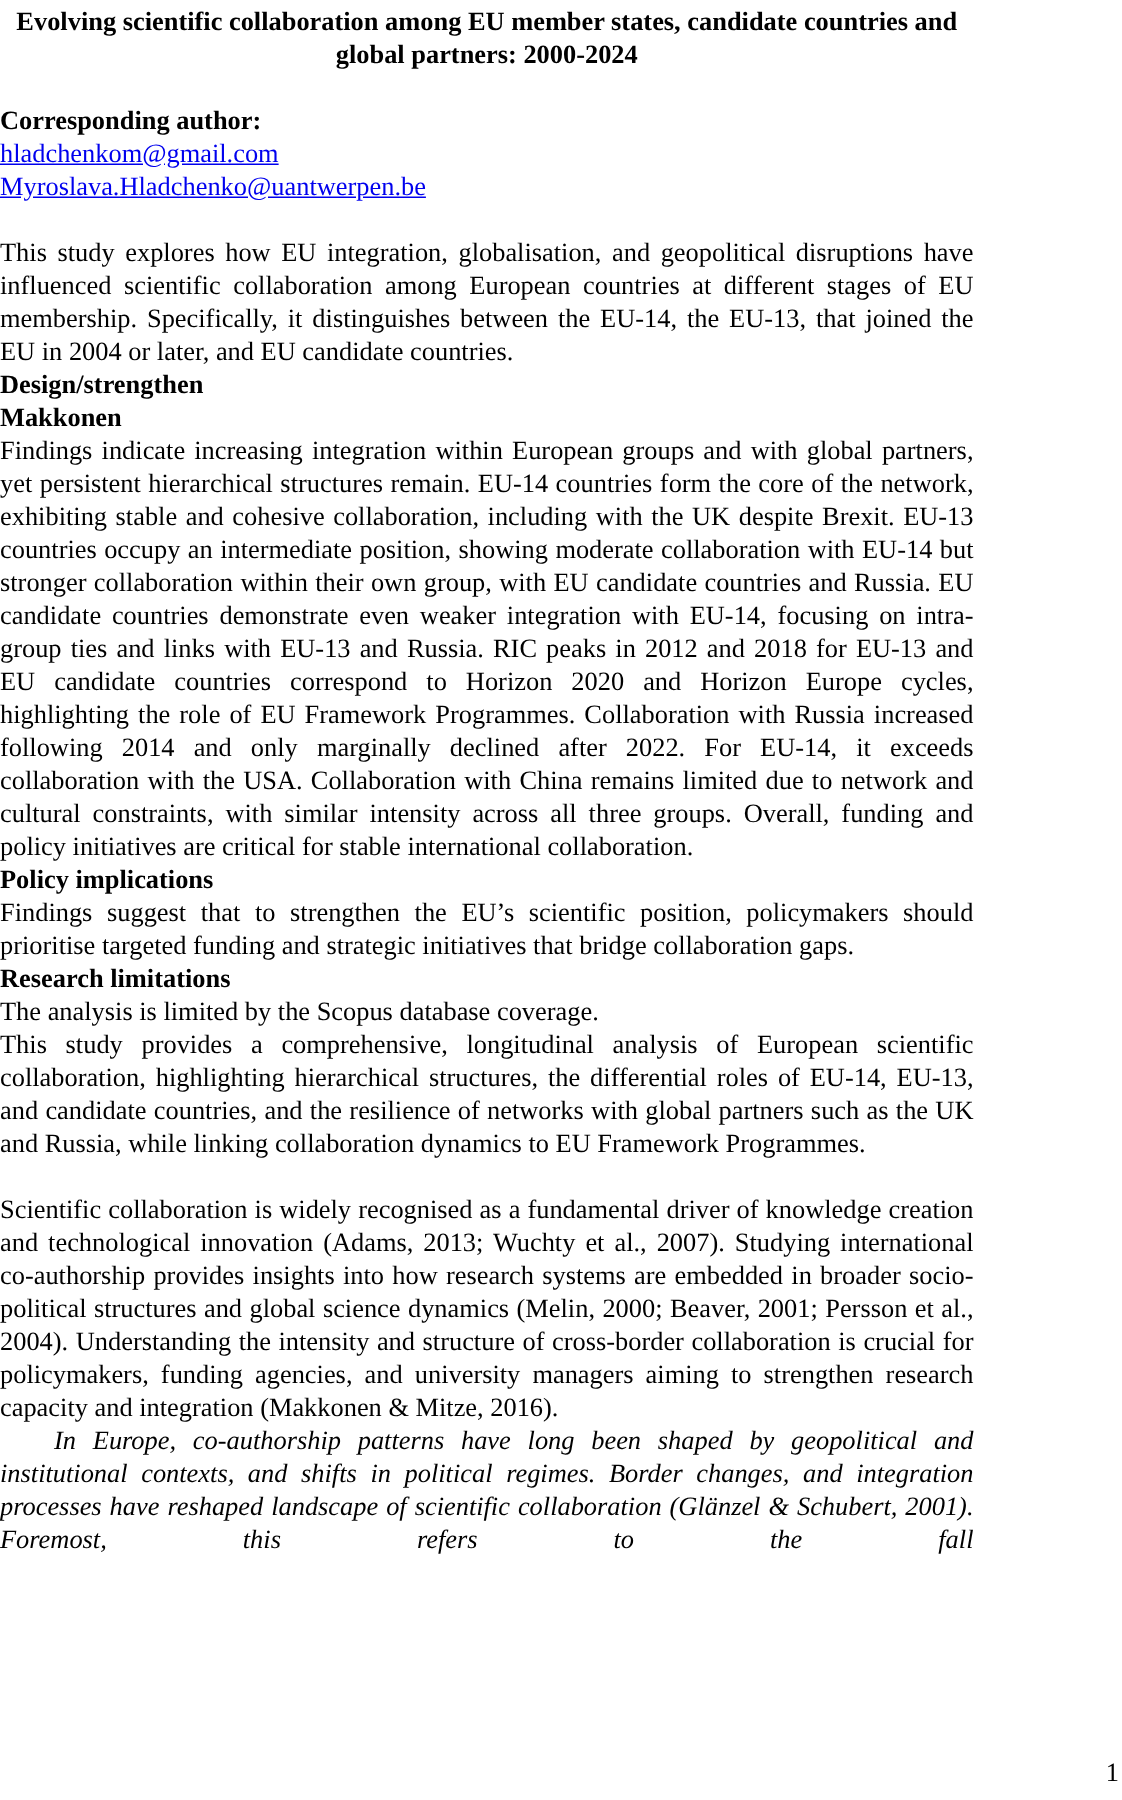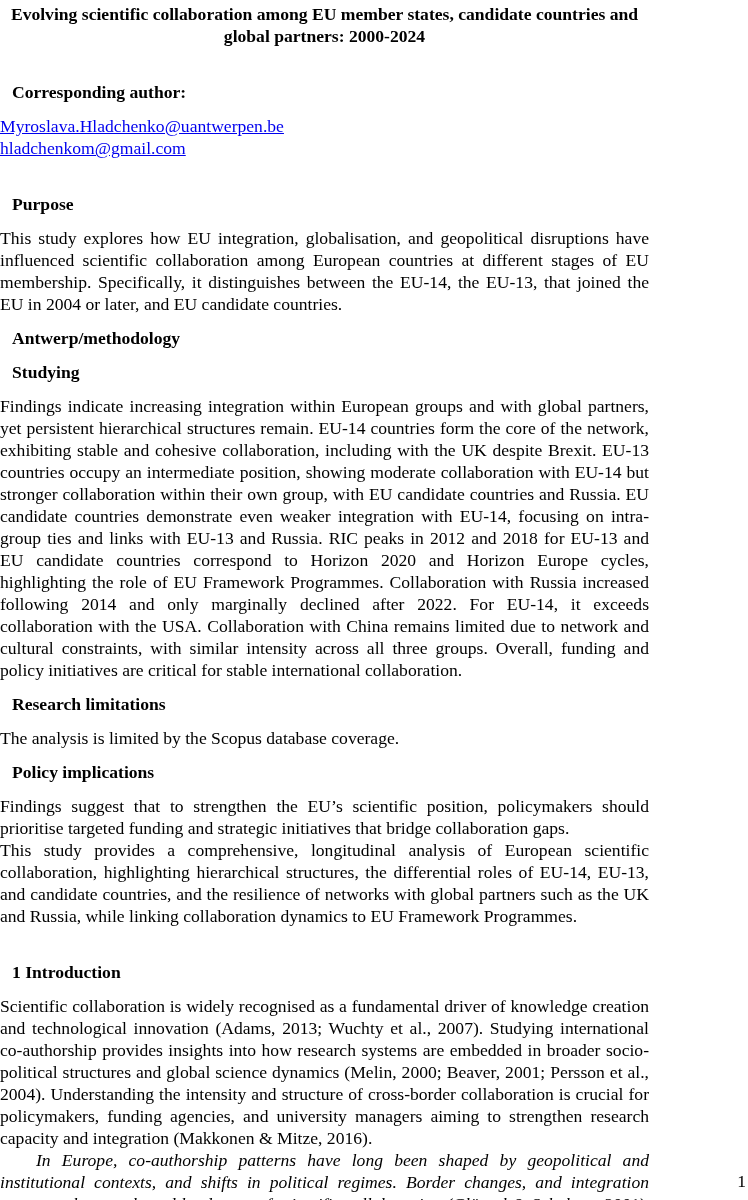--- a/index.html
+++ b/index.html
@@ -7,76 +7,74 @@
     width: 748px; height: 1200px; overflow: hidden; position: relative;
     font-family: "Liberation Serif", "DejaVu Serif", serif;
     color: #000; font-size: 17.6px; line-height: 22px;
   }
   .page { position: absolute; left: 0; top: 0; width: 649px; }
   .title {
     text-align: center; font-weight: bold; font-size: 17.6px; line-height: 22px;
     margin: 3px 2px 0 2px;
   }
   .block { margin: 0; padding: 0; }
-  .h { font-weight: bold; margin: 12px; }
+  .h { font-weight: bold; margin: 0; }
   p { margin: 0; text-align: justify; }
   .just-last { text-align-last: justify; font-style: italic; }
   a.mail { color: #0000ee; text-decoration: underline; display: block; }
   .gap { height: 22px; }
   .indent { text-indent: 36px; }
   .kw-label { font-weight: bold; }
   .page-num { position: absolute; right: 2px; top: 1170px; font-size: 17.6px; }
 </style>
 </head>
 <body>
 
 <div class="page">
   <div class="title">Evolving scientific collaboration among EU member states, candidate countries and global partners: 2000-2024</div>
 
   <div class="gap"></div>
 
   <div class="block">
     <div class="h">Corresponding author:</div>
+    <a class="mail">hladchenkom@gmail.com</a>
     <a class="mail">Myroslava.Hladchenko@uantwerpen.be</a>
-    <a class="mail">hladchenkom@gmail.com</a>
   </div>
 
   <div class="gap"></div>
 
   <div class="block">
-    <div class="h">Purpose</div>
     <p>This study explores how EU integration, globalisation, and geopolitical disruptions have influenced scientific collaboration among European countries at different stages of EU membership. Specifically, it distinguishes between the EU-14, the EU-13, that joined the EU in 2004 or later, and EU candidate countries.</p>
   </div>
 
   <div class="block">
-    <div class="h">Antwerp/methodology</div>
+    <div class="h">Design/strengthen</div>
   </div>
 
   <div class="block">
-    <div class="h">Studying</div>
+    <div class="h">Makkonen</div>
     <p>Findings indicate increasing integration within European groups and with global partners, yet persistent hierarchical structures remain. EU-14 countries form the core of the network, exhibiting stable and cohesive collaboration, including with the UK despite Brexit. EU-13 countries occupy an intermediate position, showing moderate collaboration with EU-14 but stronger collaboration within their own group, with EU candidate countries and Russia. EU candidate countries demonstrate even weaker integration with EU-14, focusing on intra-group ties and links with EU-13 and Russia. RIC peaks in 2012 and 2018 for EU-13 and EU candidate countries correspond to Horizon 2020 and Horizon Europe cycles, highlighting the role of EU Framework Programmes. Collaboration with Russia increased following 2014 and only marginally declined after 2022. For EU-14, it exceeds collaboration with the USA. Collaboration with China remains limited due to network and cultural constraints, with similar intensity across all three groups. Overall, funding and policy initiatives are critical for stable international collaboration.</p>
+  </div>
+
+  <div class="block">
+    <div class="h">Policy implications</div>
+    <p>Findings suggest that to strengthen the EU’s scientific position, policymakers should prioritise targeted funding and strategic initiatives that bridge collaboration gaps.</p>
   </div>
 
   <div class="block">
     <div class="h">Research limitations</div>
     <p>The analysis is limited by the Scopus database coverage.</p>
-  </div>
-
-  <div class="block">
-    <div class="h">Policy implications</div>
-    <p>Findings suggest that to strengthen the EU’s scientific position, policymakers should prioritise targeted funding and strategic initiatives that bridge collaboration gaps.</p>
   </div>
 
   <div class="block">
     <p>This study provides a comprehensive, longitudinal analysis of European scientific collaboration, highlighting hierarchical structures, the differential roles of EU-14, EU-13, and candidate countries, and the resilience of networks with global partners such as the UK and Russia, while linking collaboration dynamics to EU Framework Programmes.</p>
   </div>
 
 
   <div class="gap"></div>
 
   <div class="block">
-    <div class="h">1 Introduction</div>
     <p>Scientific collaboration is widely recognised as a fundamental driver of knowledge creation and technological innovation (Adams, 2013; Wuchty et al., 2007). Studying international co-authorship provides insights into how research systems are embedded in broader socio-political structures and global science dynamics (Melin, 2000; Beaver, 2001; Persson et al., 2004). Understanding the intensity and structure of cross-border collaboration is crucial for policymakers, funding agencies, and university managers aiming to strengthen research capacity and integration (Makkonen &amp; Mitze, 2016).</p>
     <p class="indent just-last">In Europe, co-authorship patterns have long been shaped by geopolitical and institutional contexts, and shifts in political regimes. Border changes, and integration processes have reshaped landscape of scientific collaboration (Glänzel &amp; Schubert, 2001). Foremost, this refers to the fall</p>
   </div>
 </div>
 
 <div class="page-num">1</div>
 
 </body></html>

